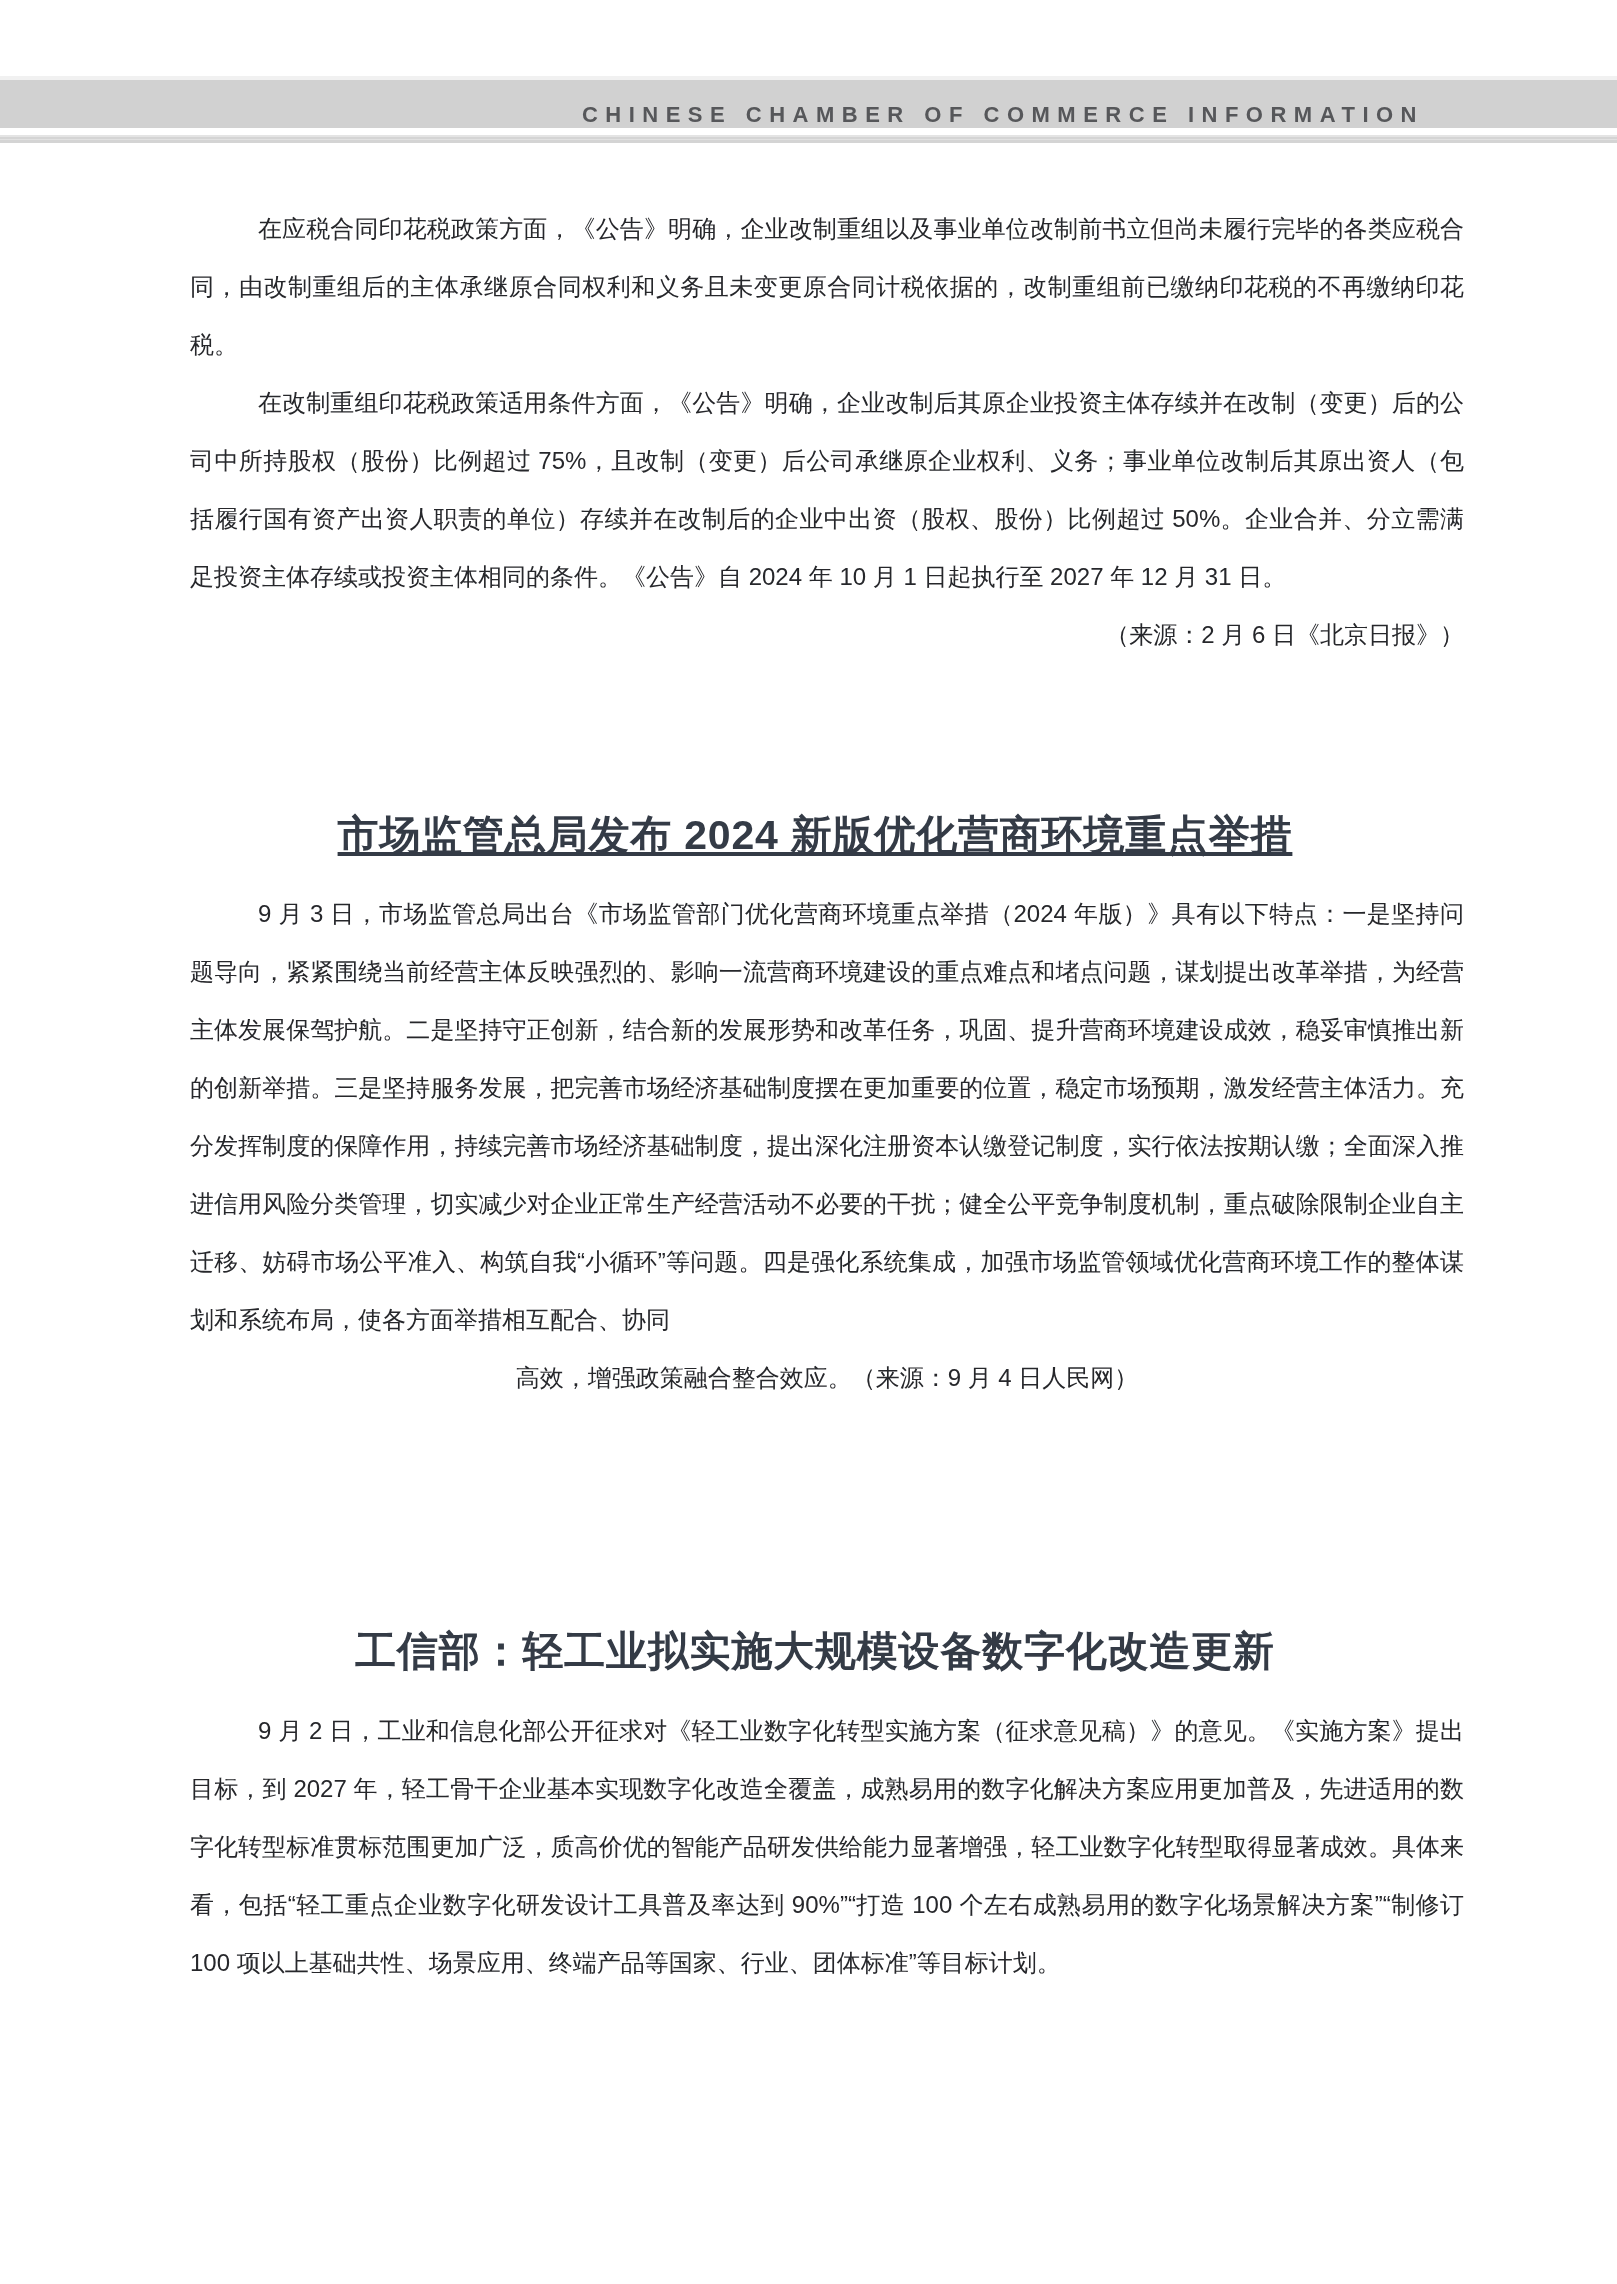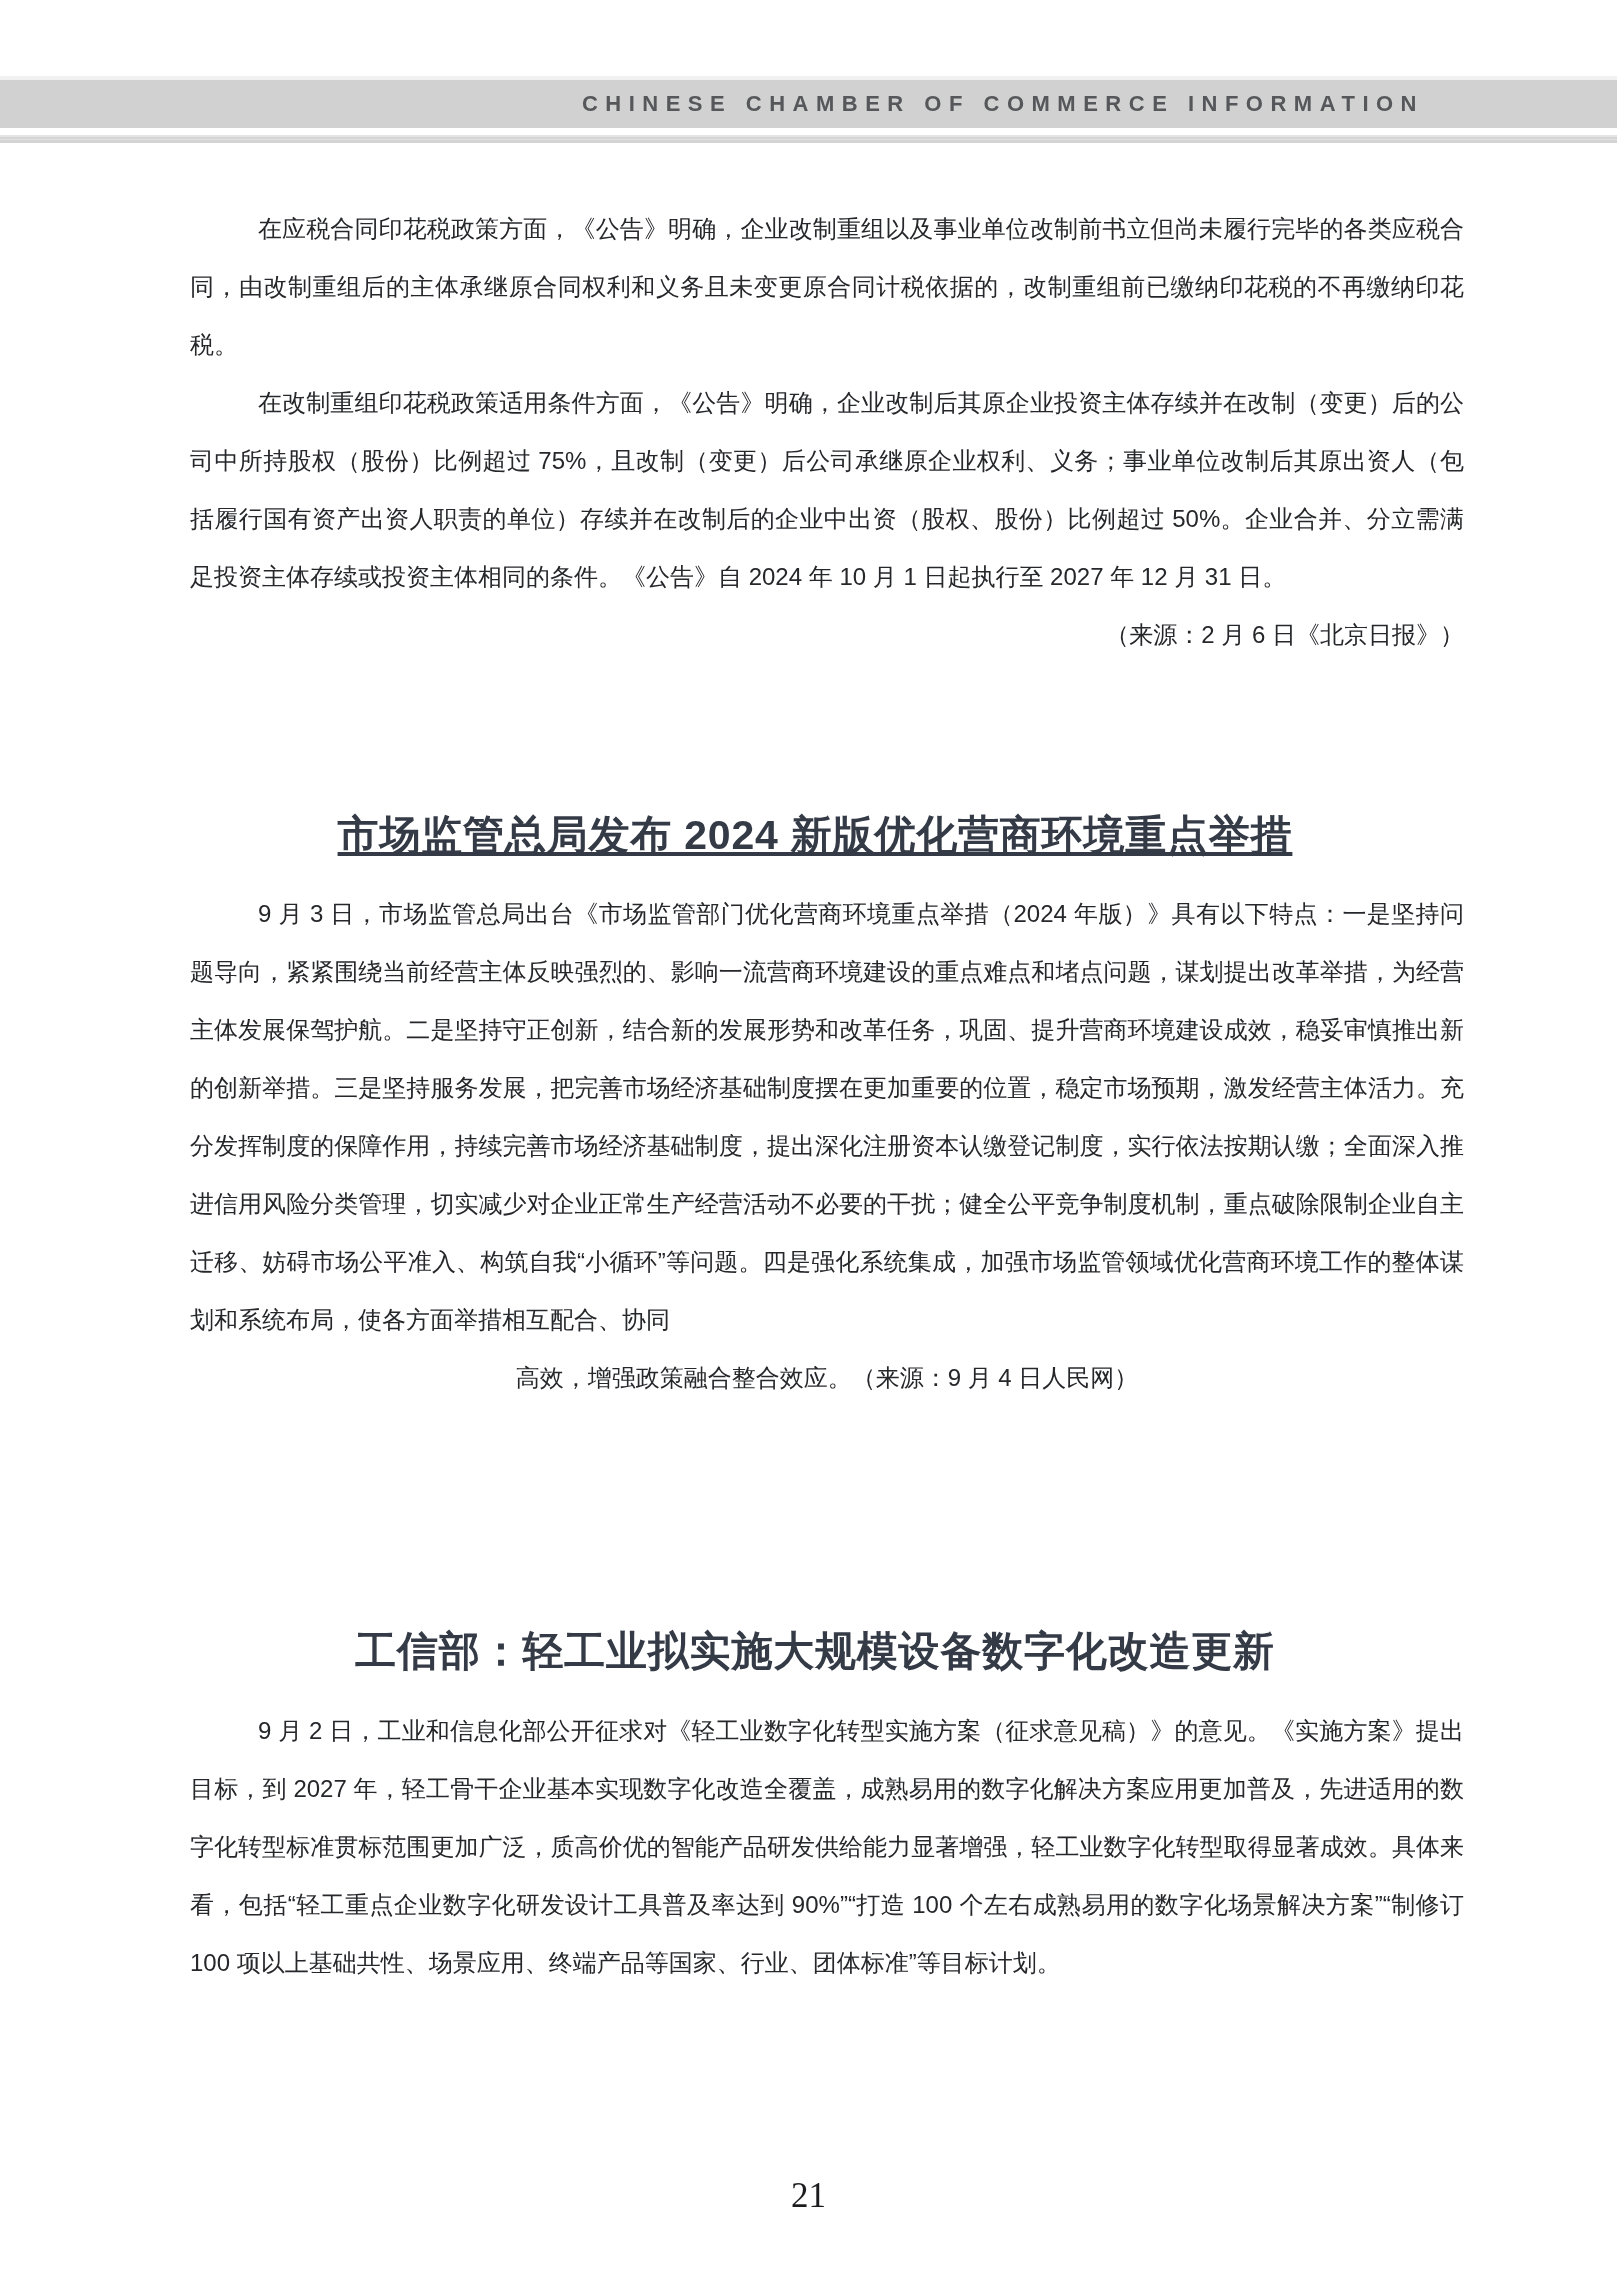--- a/index.html
+++ b/index.html
@@ -11,21 +11,21 @@
     overflow:hidden;
   }
   
   .top-strip{
     position:absolute;left:0;top:76px;width:100%;height:3.8px;
     background:var(--top_strip,#f1f1f1);
   }
   .banner{
     position:absolute;left:0;top:80px;width:100%;height:48px;
     background:var(--banner_bg,#d1d1d1);
-    display:flex;align-items:center;justify-content:flex-end;
+    display:flex;align-items:flex-end;justify-content:flex-end;
     padding-right:193px;box-sizing:border-box;
   }
   .banner-text{
     font-size:22px;font-weight:600;letter-spacing:7.5px;
     color:var(--banner_text,#56575a);
     white-space:nowrap;
   }
   .thin-band{
     position:absolute;left:0;top:135px;width:100%;height:8.3px;
     background:linear-gradient(
@@ -100,16 +100,15 @@
       <span>（来源：9 月 4 日人民网）</span>
     </div>
   </section>
 
   <h2 class="article-title title-2">工信部：轻工业拟实施大规模设备数字化改造更新</h2>
 
   <section class="col block-c">
     <p class="body-para indent">9 月 2 日，工业和信息化部公开征求对《轻工业数字化转型实施方案（征求意见稿）》的意见。《实施方案》提出目标，到 2027 年，轻工骨干企业基本实现数字化改造全覆盖，成熟易用的数字化解决方案应用更加普及，先进适用的数字化转型标准贯标范围更加广泛，质高价优的智能产品研发供给能力显著增强，轻工业数字化转型取得显著成效。具体来看，包括“轻工重点企业数字化研发设计工具普及率达到 90%”“打造 100 个左右成熟易用的数字化场景解决方案”“制修订 100 项以上基础共性、场景应用、终端产品等国家、行业、团体标准”等目标计划。</p>
   </section>
 
-  <div class="page-number">21</div>
 
 </div>
 
 
 </body></html>

